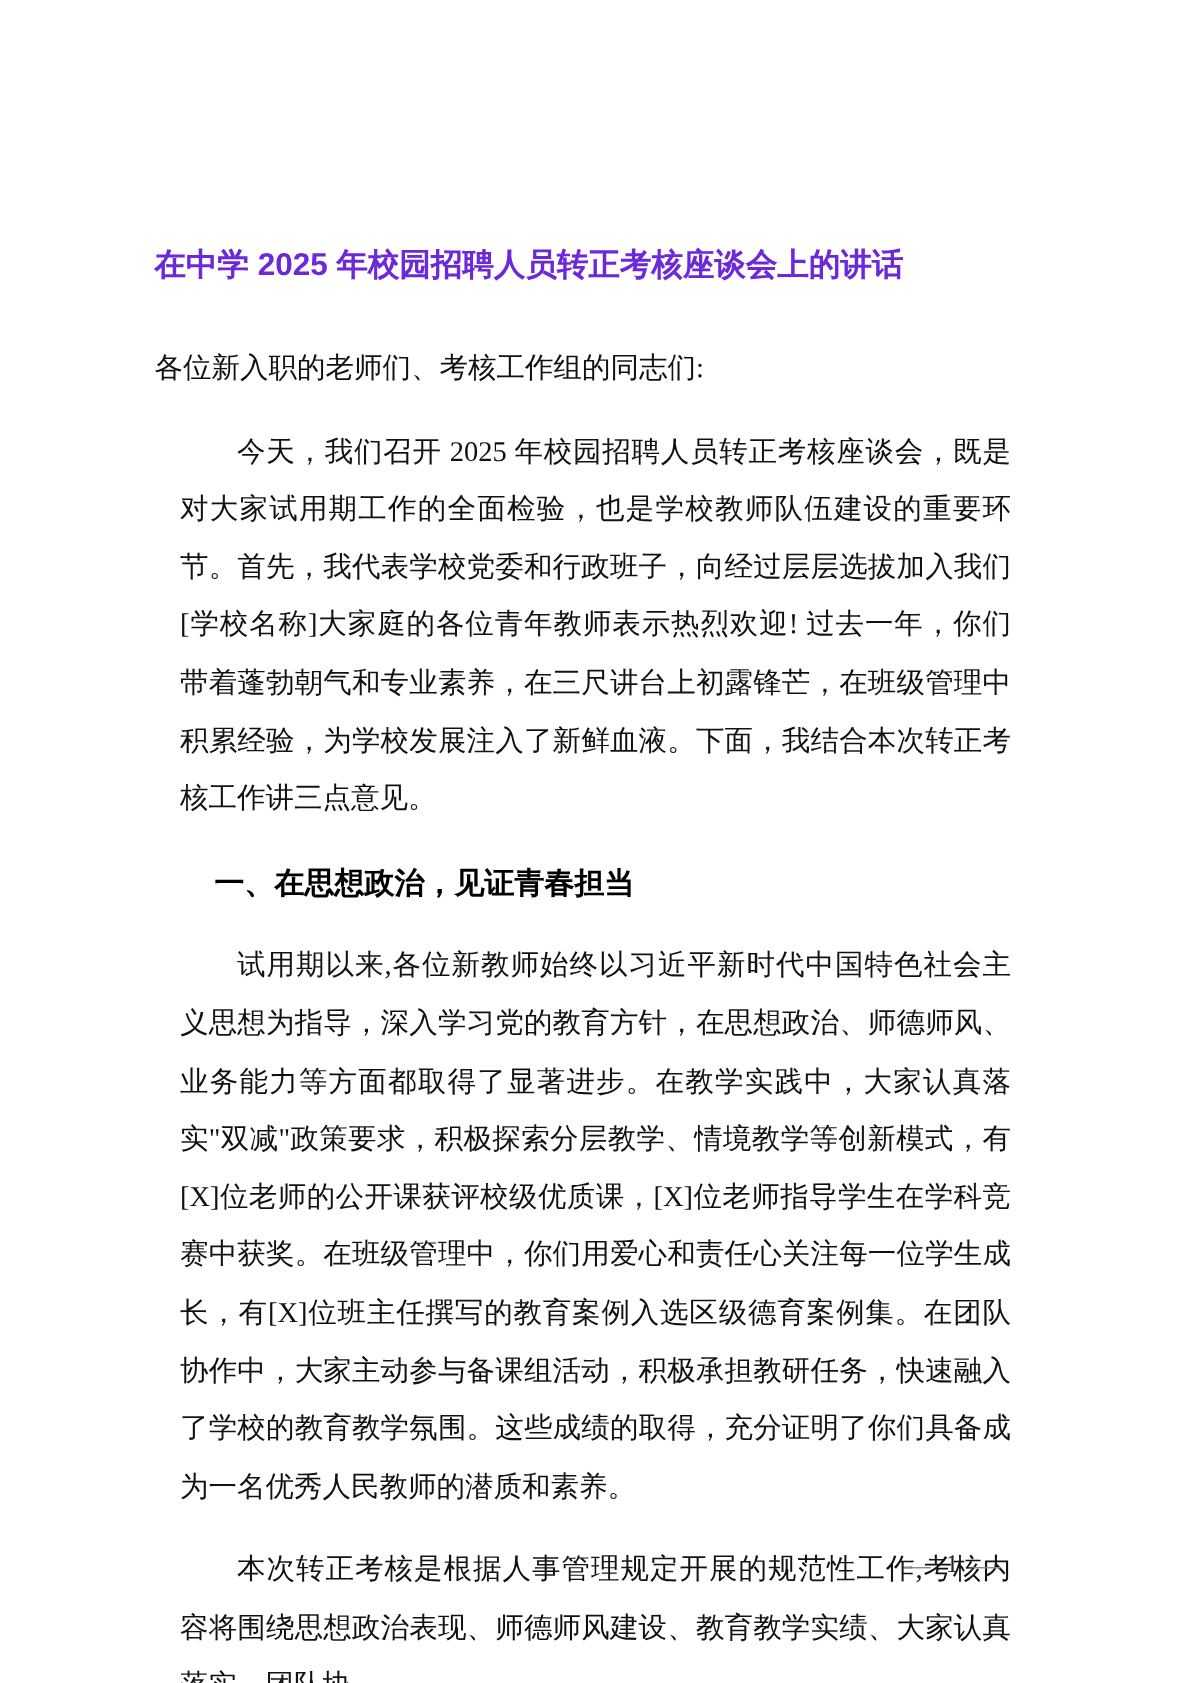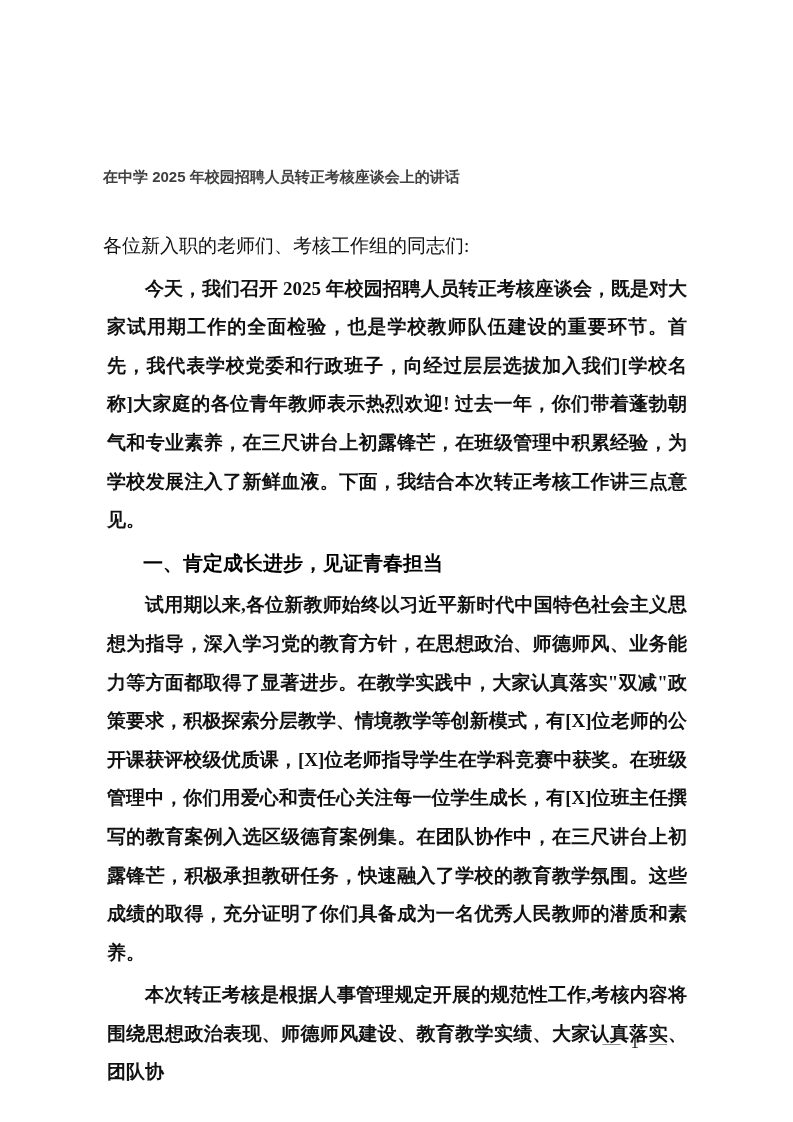--- a/index.html
+++ b/index.html
@@ -19,38 +19,37 @@
   .content {
     position: absolute;
     left: 103px;
     top: 163px;
     width: 588px;
   }
   .doc-title {
     margin: 0 0 36px 0;
     font-family: "Liberation Sans", "DejaVu Sans", sans-serif;
     font-weight: bold;
-    font-size: 15px;
+    font-size: 21px;
     line-height: 28px;
-    color: #404040;
+    color: #6d28d9;
     text-align: left;
   }
   .salutation {
     margin: 0;
     font-size: 19px;
     line-height: 38.6px;
     text-indent: 0;
   }
   .para {
-    margin: 4px;
+    margin: 17px;
     font-size: 19px;
     line-height: 38.6px;
     text-align: justify;
     text-indent: 2em;
-    font-weight: bold;
   }
   .heading {
     margin: 0;
     font-family: "Liberation Sans", "DejaVu Sans", sans-serif;
     font-weight: bold;
     font-size: 20px;
     line-height: 38.6px;
     text-indent: 2em;
     color: #000000;
   }
@@ -73,22 +72,22 @@
   }
 </style>
 </head>
 <body>
 
 <div class="page">
   <div class="content">
     <h1 class="doc-title">在中学 2025 年校园招聘人员转正考核座谈会上的讲话</h1>
     <p class="salutation">各位新入职的老师们、考核工作组的同志们:</p>
     <p class="para">今天，我们召开 2025 年校园招聘人员转正考核座谈会，既是对大家试用期工作的全面检验，也是学校教师队伍建设的重要环节。首先，我代表学校党委和行政班子，向经过层层选拔加入我们[学校名称]大家庭的各位青年教师表示热烈欢迎! 过去一年，你们带着蓬勃朝气和专业素养，在三尺讲台上初露锋芒，在班级管理中积累经验，为学校发展注入了新鲜血液。下面，我结合本次转正考核工作讲三点意见。</p>
-    <h2 class="heading">一、肯定成长进步，见证青春担当</h2>
-    <p class="para">试用期以来,各位新教师始终以习近平新时代中国特色社会主义思想为指导，深入学习党的教育方针，在思想政治、师德师风、业务能力等方面都取得了显著进步。在教学实践中，大家认真落实"双减"政策要求，积极探索分层教学、情境教学等创新模式，有[X]位老师的公开课获评校级优质课，[X]位老师指导学生在学科竞赛中获奖。在班级管理中，你们用爱心和责任心关注每一位学生成长，有[X]位班主任撰写的教育案例入选区级德育案例集。在团队协作中，在三尺讲台上初露锋芒，积极承担教研任务，快速融入了学校的教育教学氛围。这些成绩的取得，充分证明了你们具备成为一名优秀人民教师的潜质和素养。</p>
+    <h2 class="heading">一、在思想政治，见证青春担当</h2>
+    <p class="para">试用期以来,各位新教师始终以习近平新时代中国特色社会主义思想为指导，深入学习党的教育方针，在思想政治、师德师风、业务能力等方面都取得了显著进步。在教学实践中，大家认真落实"双减"政策要求，积极探索分层教学、情境教学等创新模式，有[X]位老师的公开课获评校级优质课，[X]位老师指导学生在学科竞赛中获奖。在班级管理中，你们用爱心和责任心关注每一位学生成长，有[X]位班主任撰写的教育案例入选区级德育案例集。在团队协作中，大家主动参与备课组活动，积极承担教研任务，快速融入了学校的教育教学氛围。这些成绩的取得，充分证明了你们具备成为一名优秀人民教师的潜质和素养。</p>
     <p class="para">本次转正考核是根据人事管理规定开展的规范性工作,考核内容将围绕思想政治表现、师德师风建设、教育教学实绩、大家认真落实、团队协</p>
   </div>
 
   <div class="footer">
     <span class="dash">—</span>
     <span class="num">1</span>
     <span class="dash">—</span>
   </div>
 </div>
 

